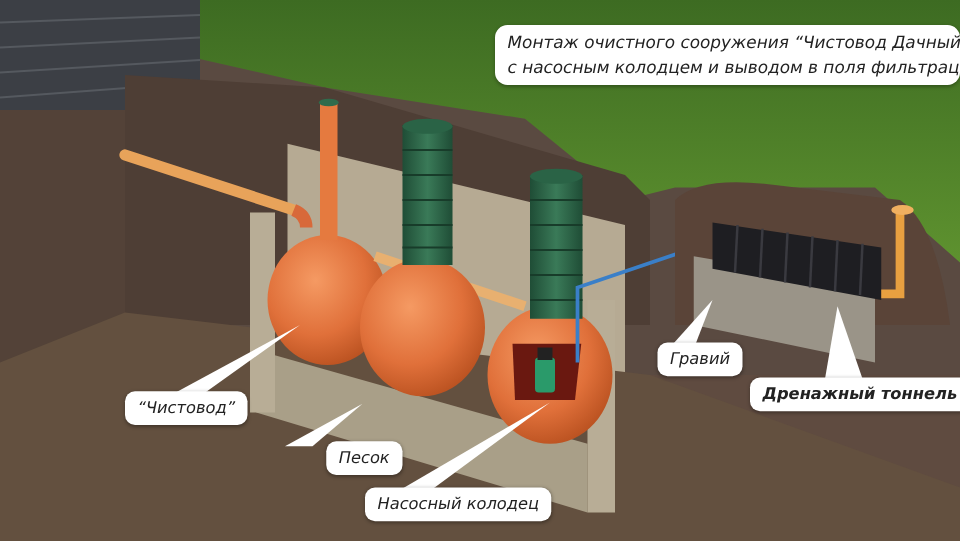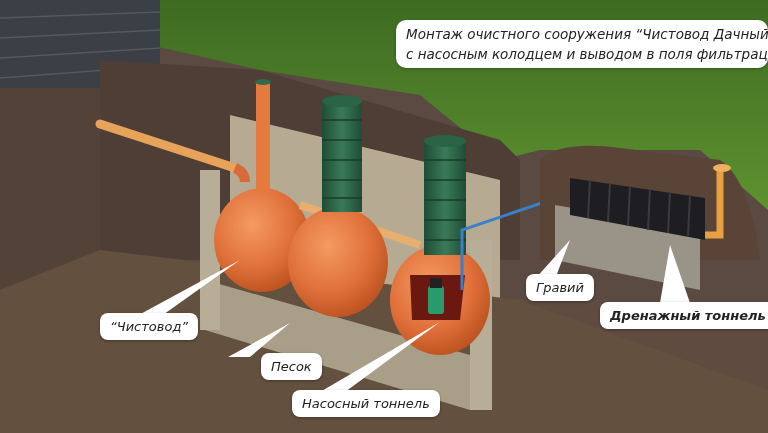--- a/index.html
+++ b/index.html
@@ -117,15 +117,15 @@
   </g>
 </svg>
 
 <div class="title-box">
   <div>Монтаж очистного сооружения  “Чистовод Дачный”</div>
   <div>с насосным колодцем и выводом в поля  фильтрации</div>
 </div>
 
 <div class="callout" style="left:100px;top:313px;">“Чистовод”</div>
 <div class="callout" style="left:214px;top:353px;margin-left:47px;">Песок</div>
-<div class="callout" style="left:292px;top:390px;">Насосный тоннель</div>
+<div class="callout" style="left:292px;top:390px;">Насосный колодец</div>
 <div class="callout" style="left:526px;top:274px;">Гравий</div>
 <div class="callout" style="left:600px;top:302px;font-weight:bold;">Дренажный тоннель</div>
 
 </body></html>

